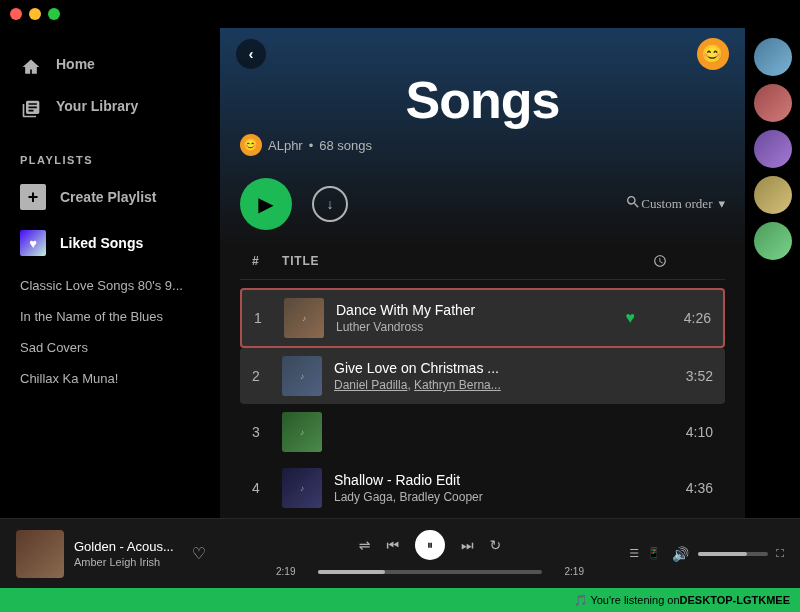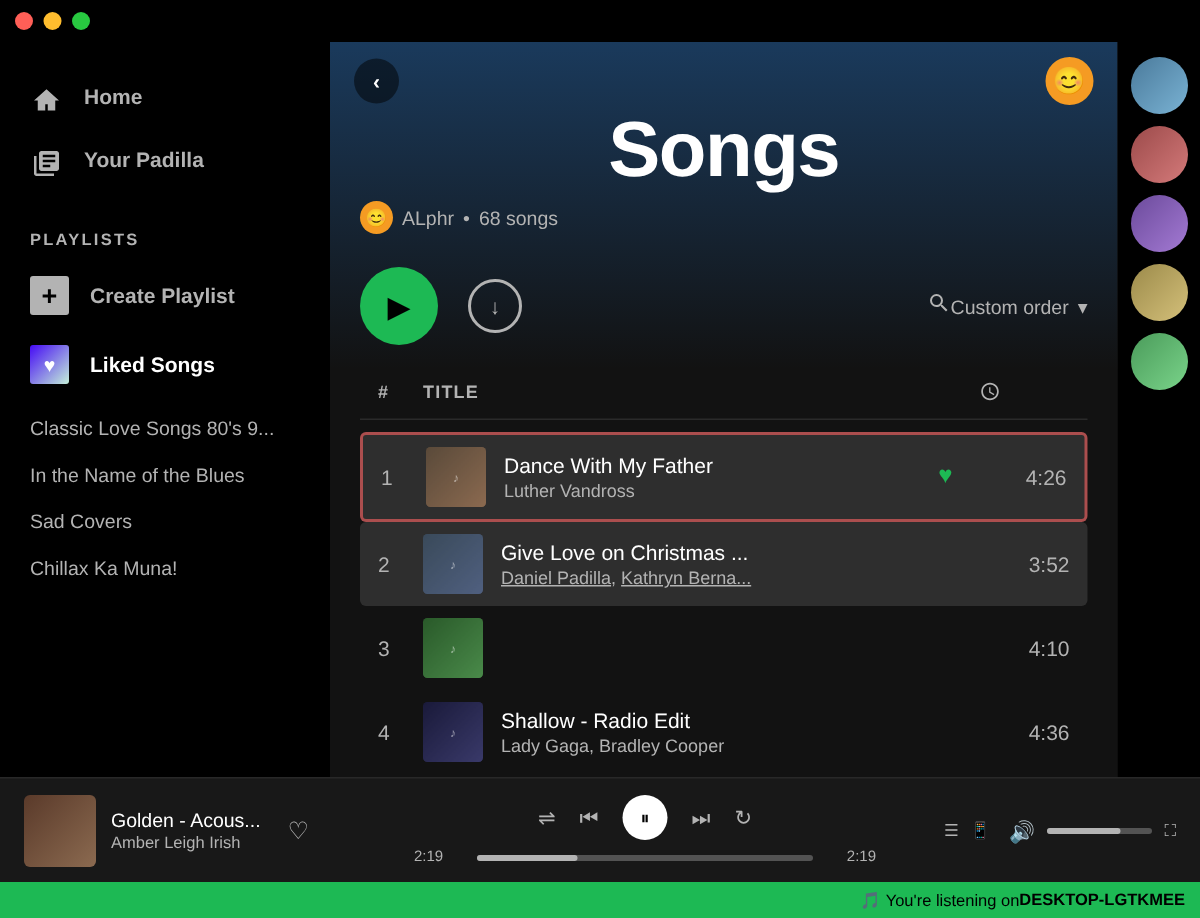--- a/index.html
+++ b/index.html
@@ -185,20 +185,21 @@
       display: flex;
       align-items: center;
       justify-content: center;
       cursor: pointer;
       color: #b3b3b3;
       font-size: 14px;
     }
     .controls-right {
       margin-left: auto;
       display: flex;
+      font-family: Liberation Serif, serif;
     }
     .search-icon-btn {
       color: #b3b3b3;
       font-size: 16px;
       cursor: pointer;
     }
     .custom-order {
       display: flex;
       align-items: center;
       gap: 6px;
@@ -437,21 +438,21 @@
           </svg>
         </div>
         <span>Home</span>
       </div>
       <div class="nav-item">
         <div class="nav-icon">
           <svg width="20" height="20" viewBox="0 0 24 24" fill="currentColor">
             <path d="M4 6H2v14c0 1.1.9 2 2 2h14v-2H4V6zm16-4H8c-1.1 0-2 .9-2 2v12c0 1.1.9 2 2 2h12c1.1 0 2-.9 2-2V4c0-1.1-.9-2-2-2zm-1 9H9V9h10v2zm-4 4H9v-2h6v2zm4-8H9V5h10v2z"></path>
           </svg>
         </div>
-        <span>Your Padilla</span>
+        <span>Your Library</span>
       </div>
     </div>
 
     <div class="playlists-header">PLAYLISTS</div>
 
     <div class="create-playlist">
       <div class="create-icon">+</div>
       <span>Create Playlist</span>
     </div>
 

